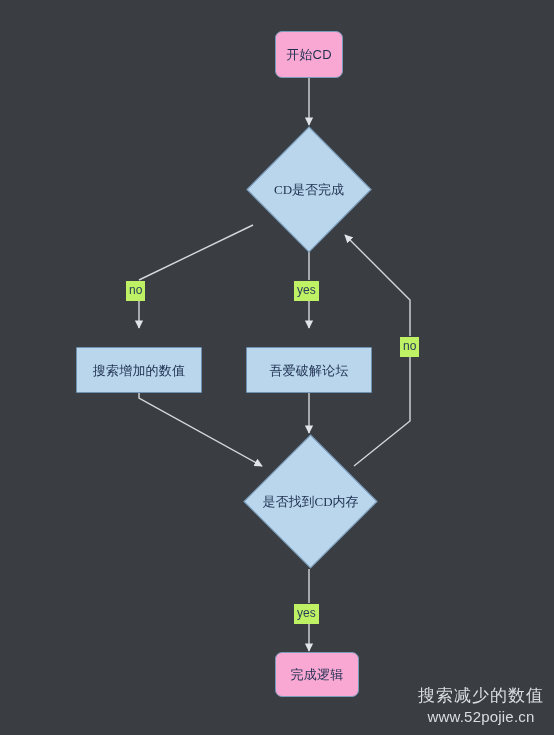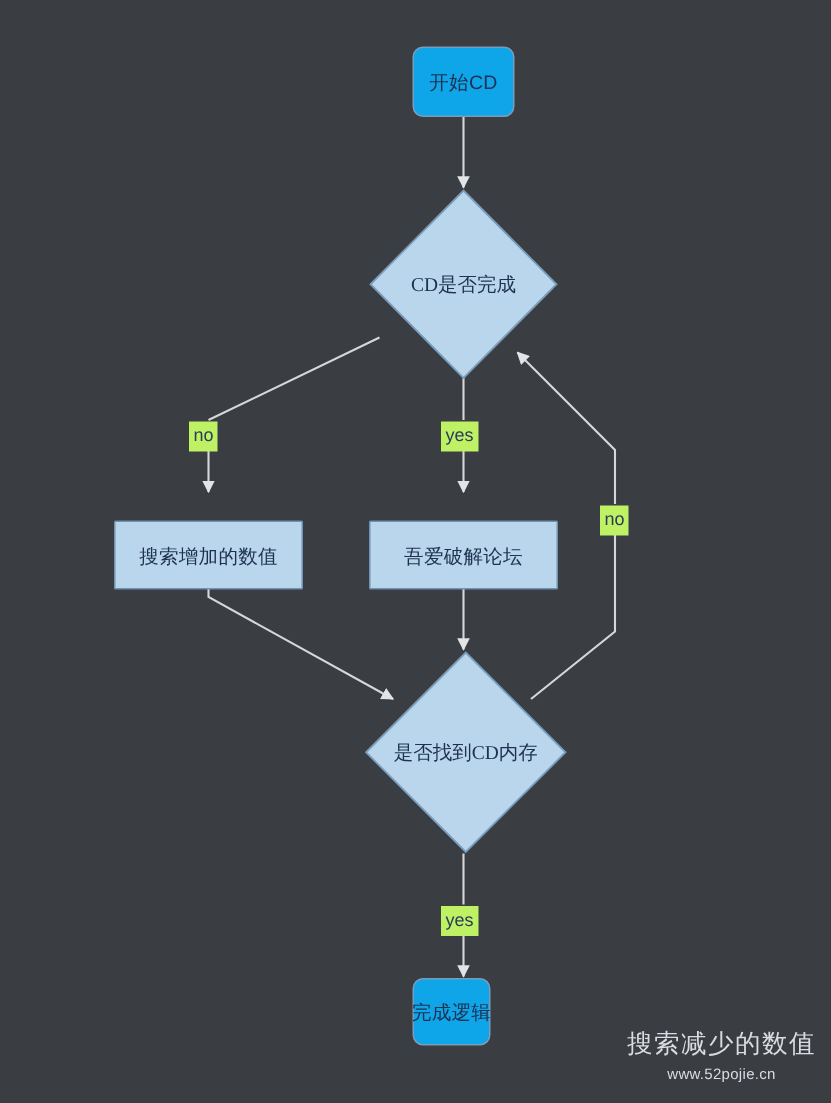--- a/index.html
+++ b/index.html
@@ -36,21 +36,21 @@
     display: flex;
     align-items: center;
     justify-content: center;
     color: #1f3050;
     font-size: 13px;
     line-height: 1;
     letter-spacing: 0.2px;
     white-space: nowrap;
   }
   .terminator {
-    background: #0ea5e9;
+    background: #f9a8d4;
     border: 1px solid #7a9cbb;
     border-radius: 7px;
   }
   .process {
     background: #b9d6ec;
     border: 1px solid #6f91b2;
     border-radius: 1px;
     margin-top: 18px;
   }
   .diamond-wrap {
@@ -97,21 +97,21 @@
     text-align: center;
     color: #d9dde1;
     user-select: none;
   }
   #watermark .wm-cn {
     font-size: 17px;
     line-height: 22px;
     letter-spacing: 1px;
   }
   #watermark .wm-url {
-    font-size: 10px;
+    font-size: 15px;
     line-height: 20px;
     letter-spacing: 0.2px;
   }
 </style>
 </head>
 <body>
 
 <div id="canvas">
 
   <svg class="edges" viewBox="0 0 554 735" width="554" height="735" xmlns="http://www.w3.org/2000/svg">
@@ -159,21 +159,21 @@
     <span>吾爱破解论坛</span>
   </div>
 
   <div class="diamond-wrap" style="left:243px; top:434px; width:135px; height:135px;">
     <svg class="diamond-shape" viewBox="0 0 135 135" preserveAspectRatio="none" xmlns="http://www.w3.org/2000/svg">
       <polygon points="67.5,1 134,67.5 67.5,134 1,67.5" fill="#b9d6ec" stroke="#7a9cbb" stroke-width="1.2"></polygon>
     </svg>
     <div class="diamond-label">是否找到CD内存</div>
   </div>
 
-  <div class="node terminator" style="left:275px; top:652px; width:52px; height:45px;">
+  <div class="node terminator" style="left:275px; top:652px; width:84px; height:45px;">
     <span>完成逻辑</span>
   </div>
 
   <div class="edge-label" style="left:126px; top:281px;">no</div>
 
   <div class="edge-label" style="left:294px; top:281px;">yes</div>
 
   <div class="edge-label" style="left:400px; top:337px;">no</div>
 
   <div class="edge-label" style="left:294px; top:604px;">yes</div>

